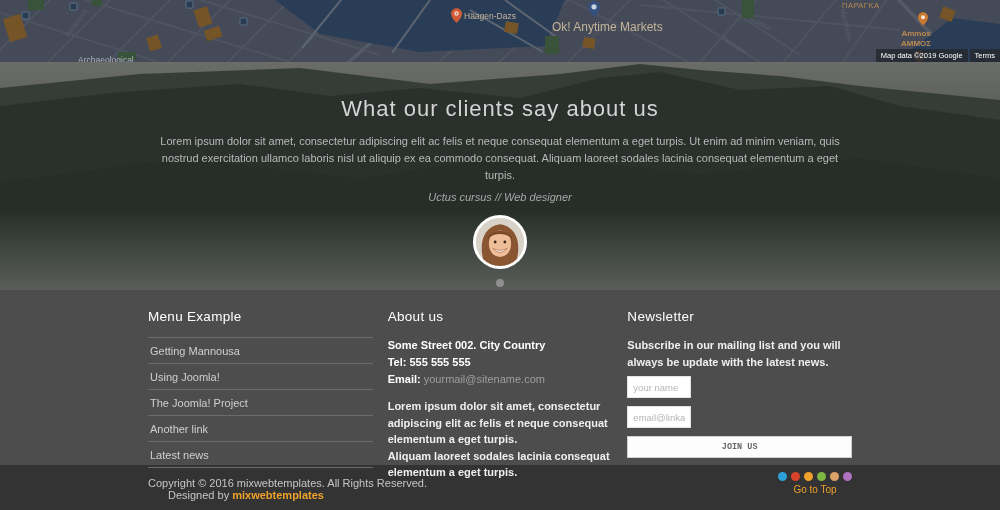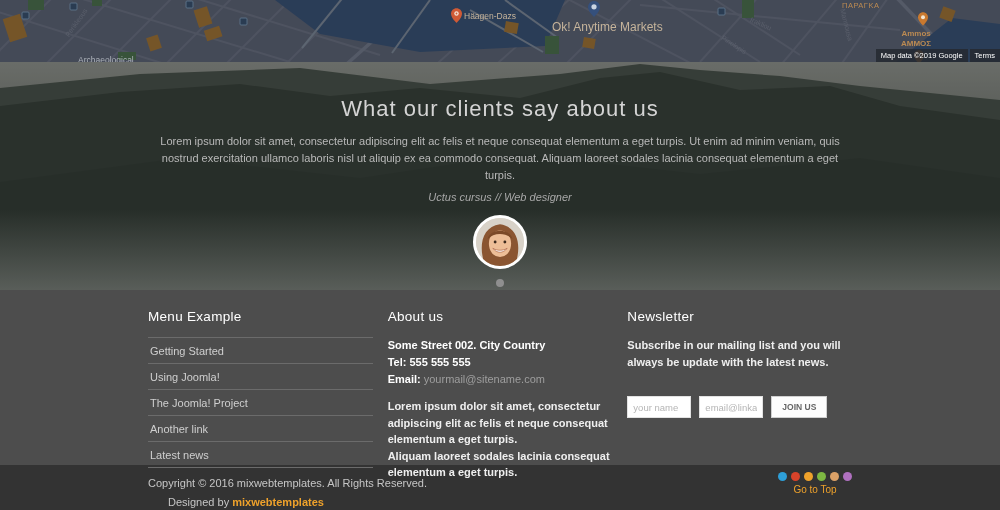--- a/index.html
+++ b/index.html
@@ -45,32 +45,32 @@
   .container { margin-left:148px; width:704px; }
   .cols { display:flex; gap:15px; padding-top:19px; }
   .col { flex:1; }
   .col h3 { font-size:13.5px; font-weight:400; color:#fff; margin-bottom:13px; letter-spacing:.3px; }
   .menu-list { list-style:none; border-top:1px solid #6b6b6b; }
   .menu-item { font-size:11px; color:#cfcfcf; padding:7px 2px 6px; border-bottom:1px solid #6b6b6b; cursor:pointer; }
   .about-strong { font-size:11px; font-weight:bold; color:#fff; line-height:1.55; }
   .email-link { font-weight:normal; color:#9e9e9e; cursor:pointer; }
   .about-par { margin-top:10px; font-size:11px; color:#efefef; line-height:1.5; font-weight:bold; }
   .news-text { font-size:11px; color:#efefef; line-height:1.5; font-weight:bold; }
-  .news-form { display:flex; gap:8px; margin-top:26px; }
+  .news-form { display:flex; gap:8px; margin-top:6px;flex-direction:column; }
   .news-input { width:64px; height:22px; border:1px solid #e2e2e2; background:#fff; font-size:9.5px;
                 padding:0 5px; color:#555; font-family:"Liberation Sans", sans-serif; }
   .news-input::placeholder { color:#b5b5b5; }
   .join-btn { height:22px; padding:0 10px; background:#fdfdfd; border:1px solid #d0d0d0; font-size:8.5px;
-              font-weight:bold; color:#666; cursor:pointer; font-family:Liberation Sans, sans-serif; }
+              font-weight:bold; color:#666; cursor:pointer; font-family:Liberation Mono, monospace; }
 
   
   .bottom { width:916px; height:45px; background:#333; }
   .bottom-inner { display:flex; justify-content:space-between; padding-top:12px; }
   .copy-line { font-size:11px; color:#c6c6c6; }
-  .design-line { margin-top:7px; font-size:11px; color:#c6c6c6;padding-left:20px; }
+  .design-line { font-size:11px; color:#c6c6c6;padding-left:20px; }
   .orange-link { color:#efa22b; cursor:pointer; font-weight:bold; }
   .social-wrap { text-align:center; margin-top:-5px; }
   .social-dots { display:flex; gap:4px; }
   .dot { width:9px; height:9px; border-radius:50%; cursor:pointer; }
   .gototop { margin-top:3px; font-size:10px; font-weight:normal; color:#efa22b; cursor:pointer; }
 </style>
 </head>
 <body>
 
 <div class="map">
@@ -216,21 +216,21 @@
     </div>
     <div class="carousel-dot"></div>
   </div>
 </div>
 
 <div class="footer">
   <div class="container cols">
     <div class="col">
       <h3>Menu Example</h3>
       <ul class="menu-list">
-          <li class="menu-item">Getting Started</li>
+          <li class="menu-item">Getting Mannousa</li>
           <li class="menu-item">Using Joomla!</li>
           <li class="menu-item">The Joomla! Project</li>
           <li class="menu-item">Another link</li>
           <li class="menu-item">Latest news</li>
         </ul>
     </div>
     <div class="col">
       <h3>About us</h3>
       <div class="about-strong">Some Street 002. City Country</div>
       <div class="about-strong">Tel: 555 555 555</div>

